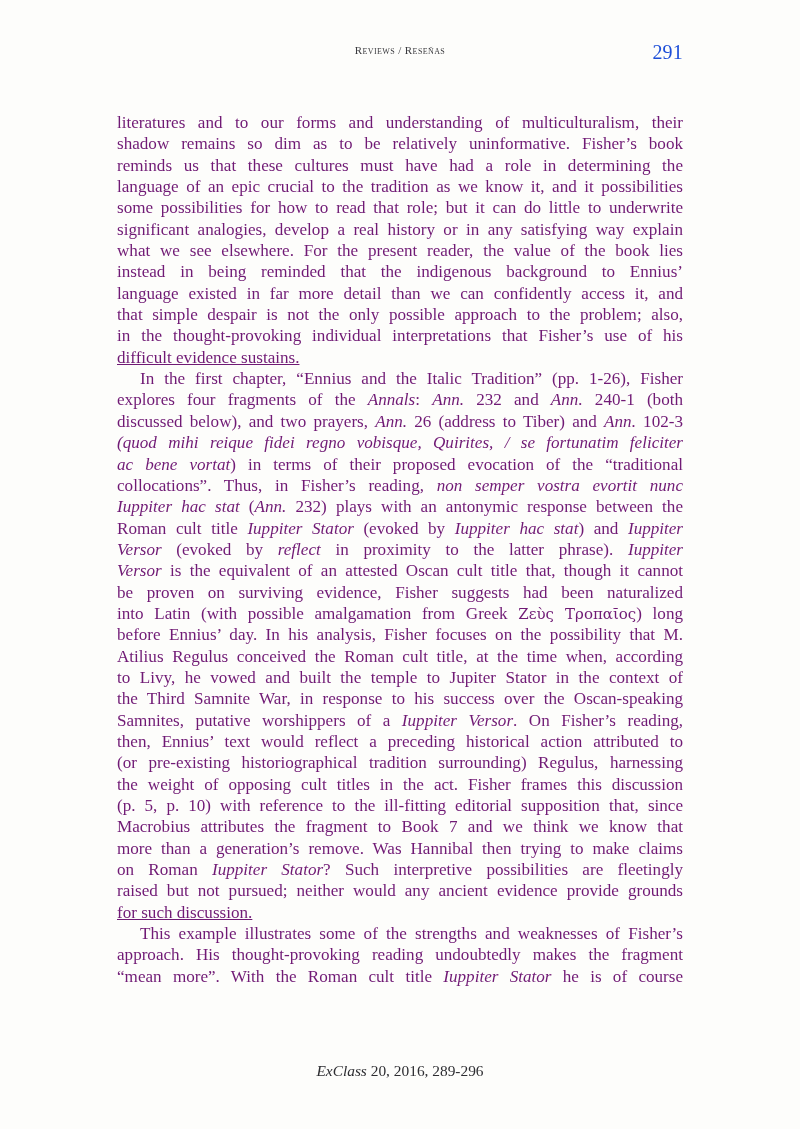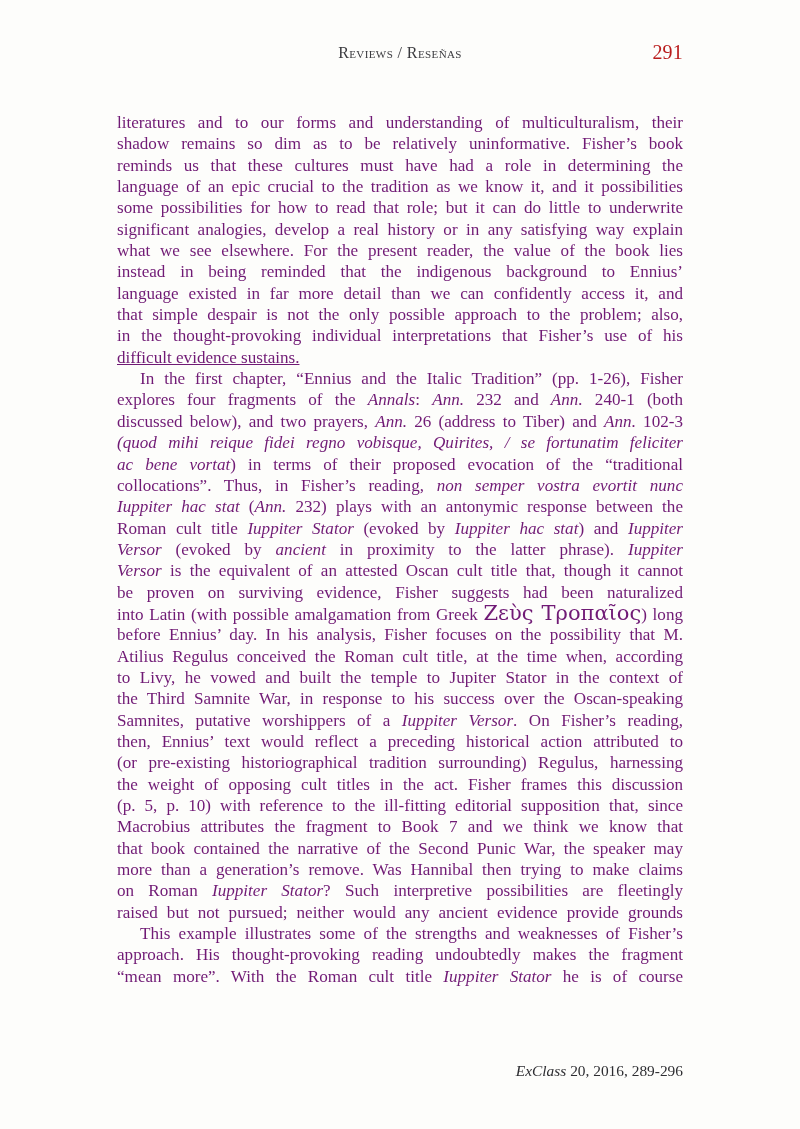--- a/index.html
+++ b/index.html
@@ -31,33 +31,33 @@
     top: 44px;
     width: 566px;
     height: 26px;
   }
   .running-head-title {
     position: absolute;
     left: 0;
     top: 0;
     width: 566px;
     text-align: center;
-    font-size: 16px;
+    font-size: 11px;
     font-variant: small-caps;
     letter-spacing: 0.4px;
     color: #3a3a3e;
     white-space: pre;
     font-family: Liberation Serif, serif;
   }
   .running-head-folio {
     position: absolute;
     right: 0;
     top: -3px;
     font-size: 20px;
-    color: #b91c1c;
+    color: #1d4ed8;
     letter-spacing: 0.2px;
   }
 
   
   .textblock {
     position: absolute;
     left: 117px;
     top: 112px;
     width: 566px;
   }
@@ -86,30 +86,30 @@
   }
   .ln .ind {
     display: inline-block;
     width: 23px;
   }
 
   .ln i, .ln em {
   }
   .grk {
     font-family: "DejaVu Serif", "Liberation Serif", serif;
-    font-size: 21px;
+    font-size: 15px;
   }
 
   
   .footer {
     position: absolute;
     left: 117px;
     top: 1062px;
     width: 566px;
-    text-align: right;
+    text-align: center;
     font-size: 15.4px;
     color: #2d2d31;
     white-space: pre;
   }
   .footer i { font-style: italic; }
 </style>
 </head>
 <body style="background: rgb(253, 253, 251);">
 
 <div class="page">
@@ -138,38 +138,38 @@
 
     <div class="para">
       <span class="ln"><span class="ind"></span><span>In the first chapter, “Ennius and the Italic Tradition” (pp. 1-26), Fisher</span></span>
       <span class="ln">explores four fragments of the <i>Annals</i>: <i>Ann.</i> 232 and <i>Ann.</i> 240-1 (both</span>
       <span class="ln">discussed below), and two prayers, <i>Ann.</i> 26 (address to Tiber) and <i>Ann.</i> 102-3</span>
       <span class="ln"><i>(quod mihi reique fidei regno vobisque, Quirites, / se fortunatim feliciter</i></span>
       <span class="ln"><i>ac bene vortat</i>) in terms of their proposed evocation of the “traditional</span>
       <span class="ln">collocations”. Thus, in Fisher’s reading, <i>non semper vostra evortit nunc</i></span>
       <span class="ln"><i>Iuppiter hac stat</i> (<i>Ann.</i> 232) plays with an antonymic response between the</span>
       <span class="ln">Roman cult title <i>Iuppiter Stator</i> (evoked by <i>Iuppiter hac stat</i>) and <i>Iuppiter</i></span>
-      <span class="ln"><i>Versor</i> (evoked by <i>ancient</i> in proximity to the latter phrase). <i>Iuppiter</i></span>
+      <span class="ln"><i>Versor</i> (evoked by <i>reflect</i> in proximity to the latter phrase). <i>Iuppiter</i></span>
       <span class="ln"><i>Versor</i> is the equivalent of an attested Oscan cult title that, though it cannot</span>
       <span class="ln">be proven on surviving evidence, Fisher suggests had been naturalized</span>
       <span class="ln">into Latin (with possible amalgamation from Greek <span class="grk">Ζεὺς Τροπαῖος</span>) long</span>
       <span class="ln">before Ennius’ day. In his analysis, Fisher focuses on the possibility that M.</span>
       <span class="ln">Atilius Regulus conceived the Roman cult title, at the time when, according</span>
       <span class="ln">to Livy, he vowed and built the temple to Jupiter Stator in the context of</span>
       <span class="ln">the Third Samnite War, in response to his success over the Oscan-speaking</span>
       <span class="ln">Samnites, putative worshippers of a <i>Iuppiter Versor</i>. On Fisher’s reading,</span>
       <span class="ln">then, Ennius’ text would reflect a preceding historical action attributed to</span>
       <span class="ln">(or pre-existing historiographical tradition surrounding) Regulus, harnessing</span>
       <span class="ln">the weight of opposing cult titles in the act. Fisher frames this discussion</span>
       <span class="ln">(p. 5, p. 10) with reference to the ill-fitting editorial supposition that, since</span>
       <span class="ln">Macrobius attributes the fragment to Book 7 and we think we know that</span>
-      <span class="ln">that book contained the narrative of the Second Punic War, the speaker may</span>
       <span class="ln">more than a generation’s remove. Was Hannibal then trying to make claims</span>
       <span class="ln">on Roman <i>Iuppiter Stator</i>? Such interpretive possibilities are fleetingly</span>
       <span class="ln">raised but not pursued; neither would any ancient evidence provide grounds</span>
+      <span class="ln last">for such discussion.</span>
     </div>
 
     <div class="para">
       <span class="ln"><span class="ind"></span><span>This example illustrates some of the strengths and weaknesses of Fisher’s</span></span>
       <span class="ln">approach. His thought-provoking reading undoubtedly makes the fragment</span>
       <span class="ln">“mean more”. With the Roman cult title <i>Iuppiter Stator</i> he is of course</span>
     </div>
 
   </div>
 

